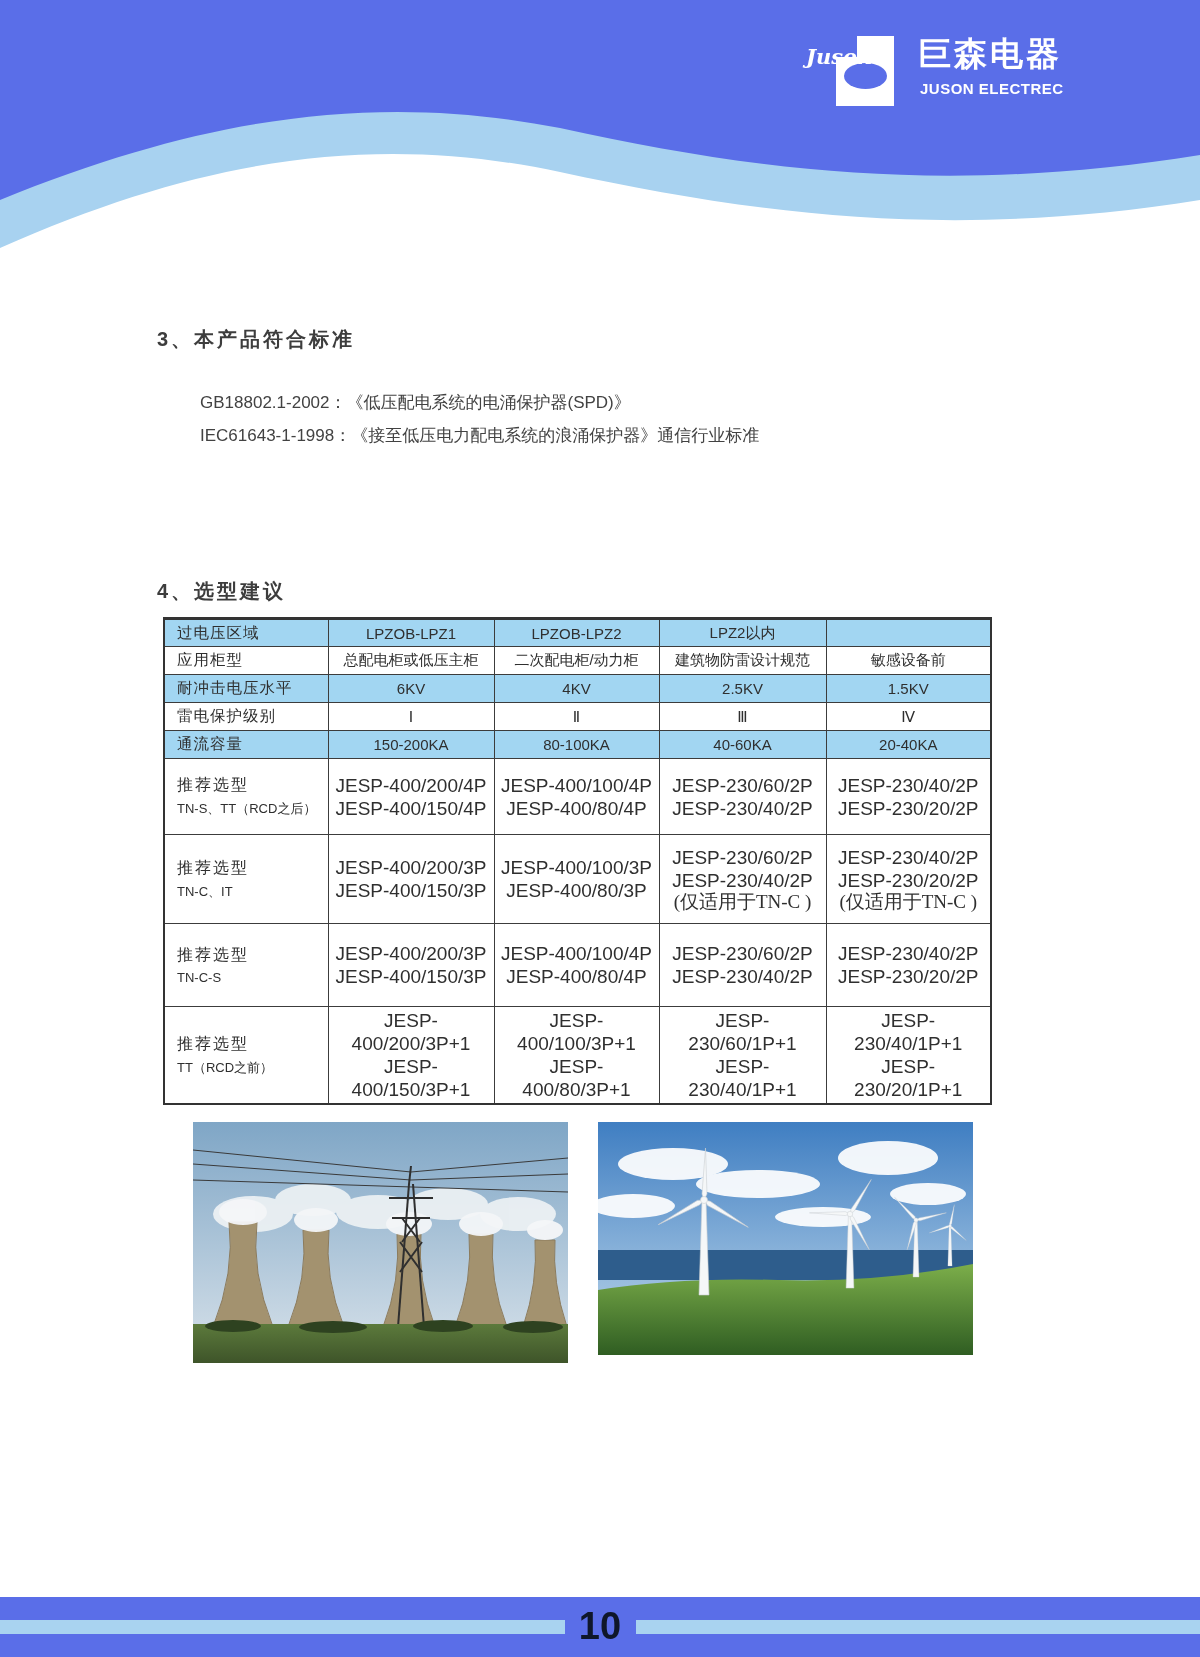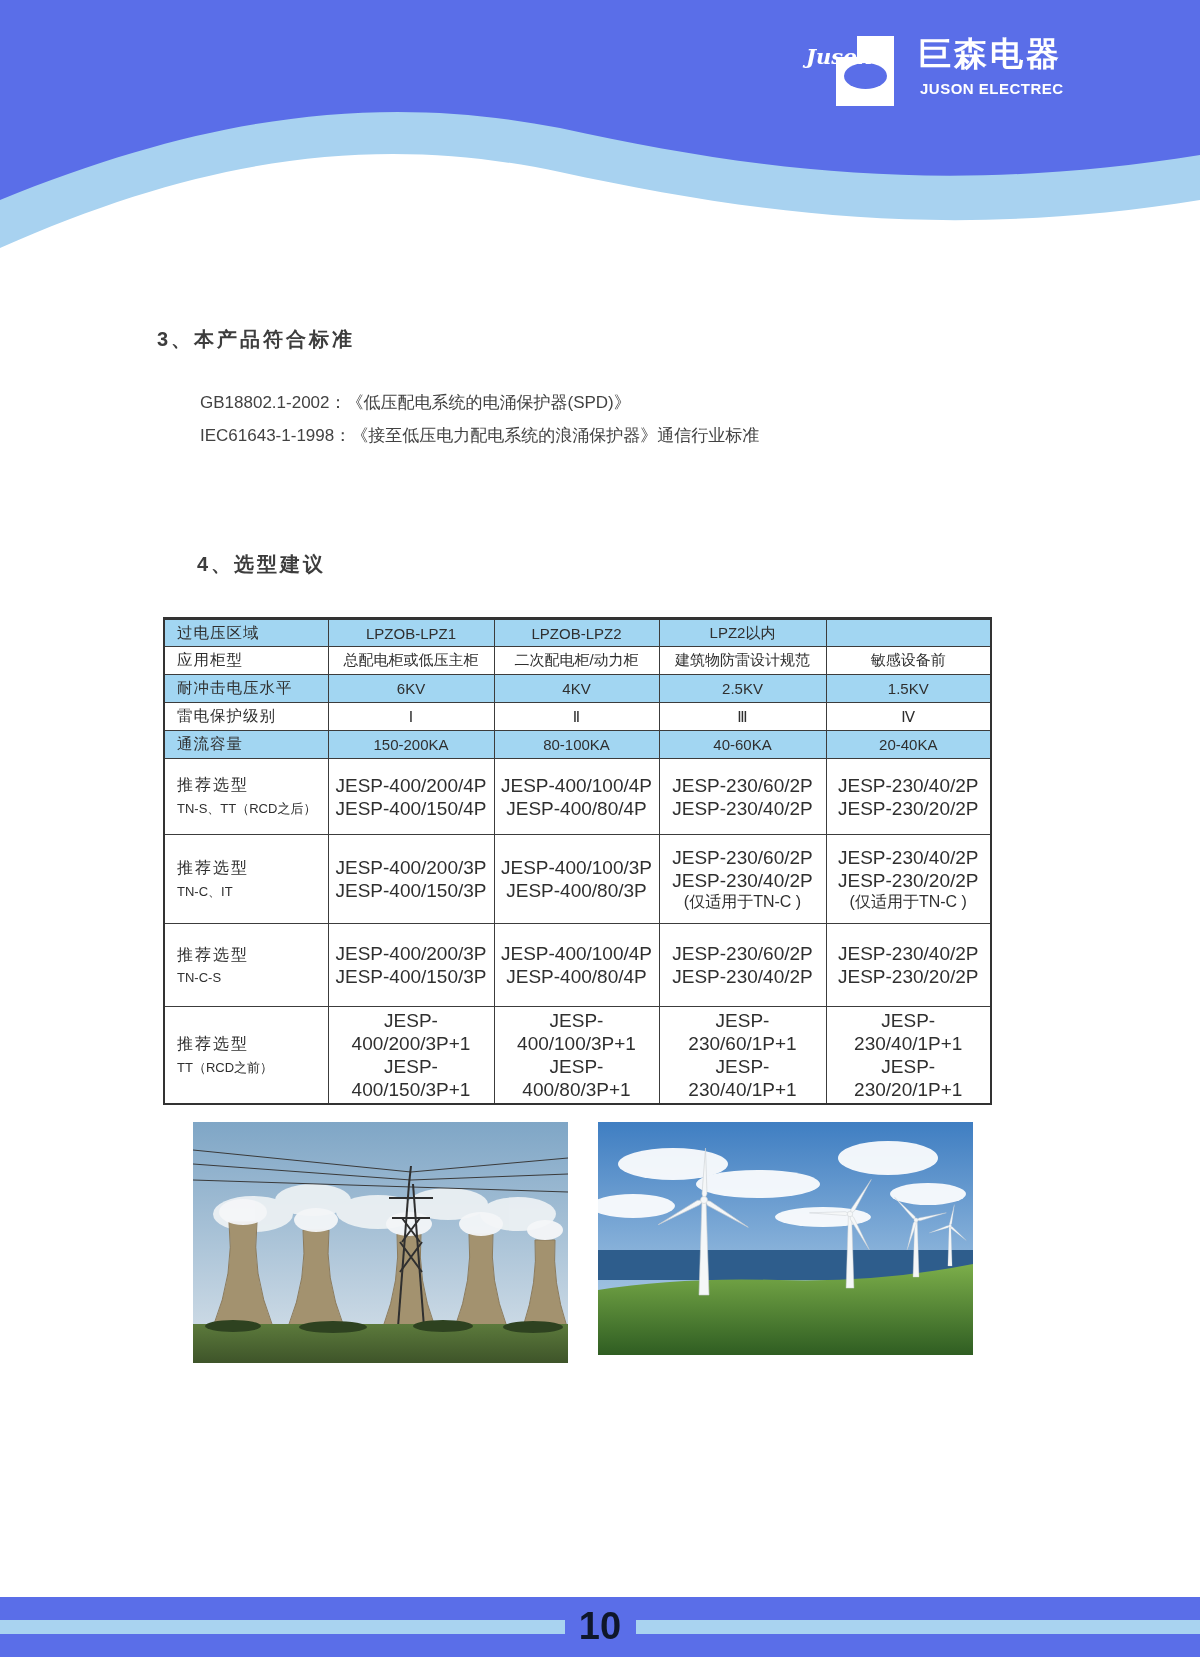--- a/index.html
+++ b/index.html
@@ -10,34 +10,34 @@
   .logo{position:absolute;top:30px;left:750px;width:420px;height:90px;}
   .logo-script{position:absolute;left:56px;top:14px;font-family:"DejaVu Serif",serif;
                font-style:italic;font-weight:bold;font-size:21px;color:#ffffff;z-index:3;}
   .logo-mark{position:absolute;left:86px;top:6px;width:58px;height:70px;background:#ffffff;z-index:2;}
   .logo-mark .notch{position:absolute;left:0;top:0;width:21px;height:21px;background:#5A6EE8;}
   .logo-mark .dot{position:absolute;left:8px;top:27px;width:43px;height:26px;background:#5A6EE8;border-radius:50%;}
   .brand-cn{position:absolute;left:168px;top:2px;font-size:33px;font-weight:bold;color:#ffffff;letter-spacing:3px;}
   .brand-en{position:absolute;left:170px;top:50px;font-size:15px;font-weight:bold;color:#ffffff;letter-spacing:0.5px;}
   
   .sec-title{position:absolute;left:157px;font-size:20px;font-weight:bold;color:#3d3d3d;letter-spacing:3px;}
-  .t3{top:326px;} .t4{top:551px;margin-left:40px;}
+  .t3{top:326px;} .t4{top:578px;}
   .standards{position:absolute;left:200px;top:386px;font-size:17px;color:#424242;line-height:33px;}
   
   .sel-table{position:absolute;left:163px;top:617px;width:827px;border-collapse:collapse;
              table-layout:fixed;border:2px solid #333333;border-top:3px solid #333333;}
   .sel-table td{border:1px solid #3c3c3c;font-size:15px;text-align:center;vertical-align:middle;
                 padding:2px 4px;overflow:hidden;margin-left:20px;}
   .sel-table td.lbl{text-align:left;padding-left:12px;letter-spacing:1px;font-size:15.5px;}
   tr.hl td{background:#A2D6F2;}
   tr.spec{height:28px;}
   .rec-l1{font-size:16px;letter-spacing:2px;margin-bottom:4px;}
   .rec-l2{font-size:13px;letter-spacing:0;}
   .model-line{line-height:23px;font-size:19px;}
-  .model-note{line-height:20px;font-size:16px;}
+  .model-note{line-height:20px;font-size:19px;font-family:Liberation Serif, serif;}
   
   .photo{position:absolute;top:1122px;overflow:hidden;}
   .photo1{left:193px;width:375px;height:241px;}
   .photo2{left:598px;width:375px;height:233px;}
   .photo svg{display:block;}
   
   .footer{position:absolute;left:0;top:1597px;width:1200px;height:60px;background:#5A6EE8;}
   .stripe{position:absolute;top:23px;height:14px;background:#A9D3F0;}
   .stripe-l{left:0;width:565px;}
   .stripe-r{left:636px;width:564px;}

